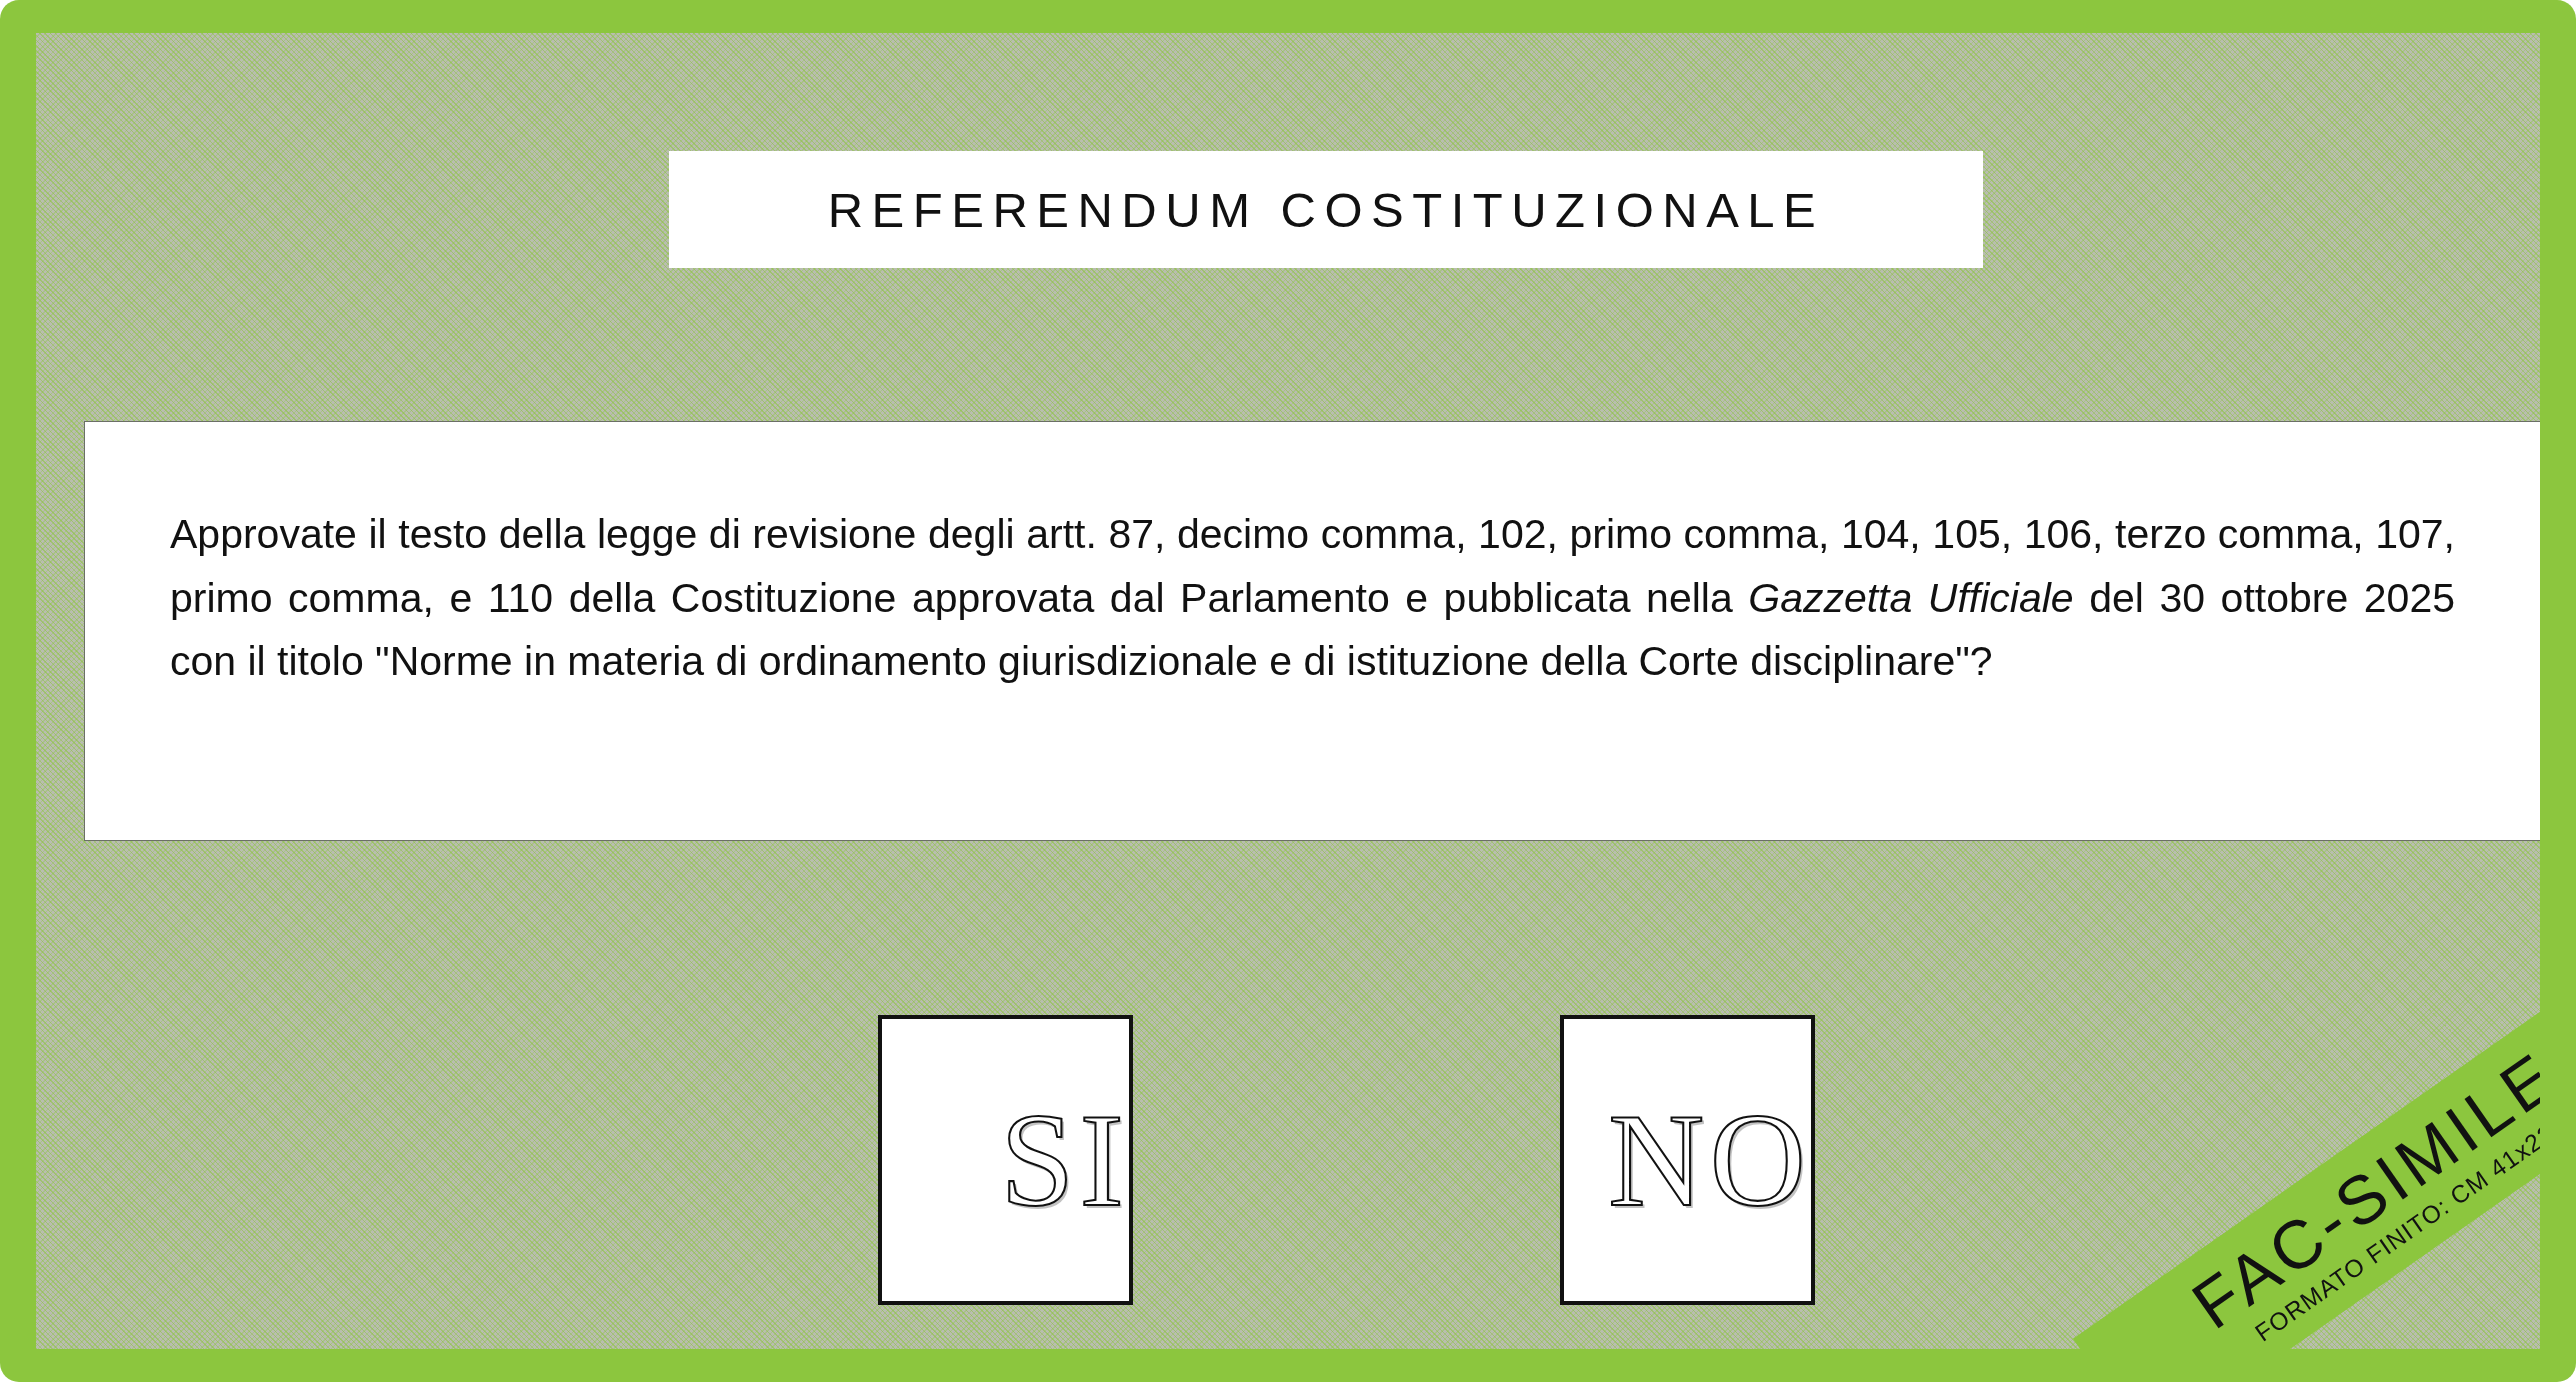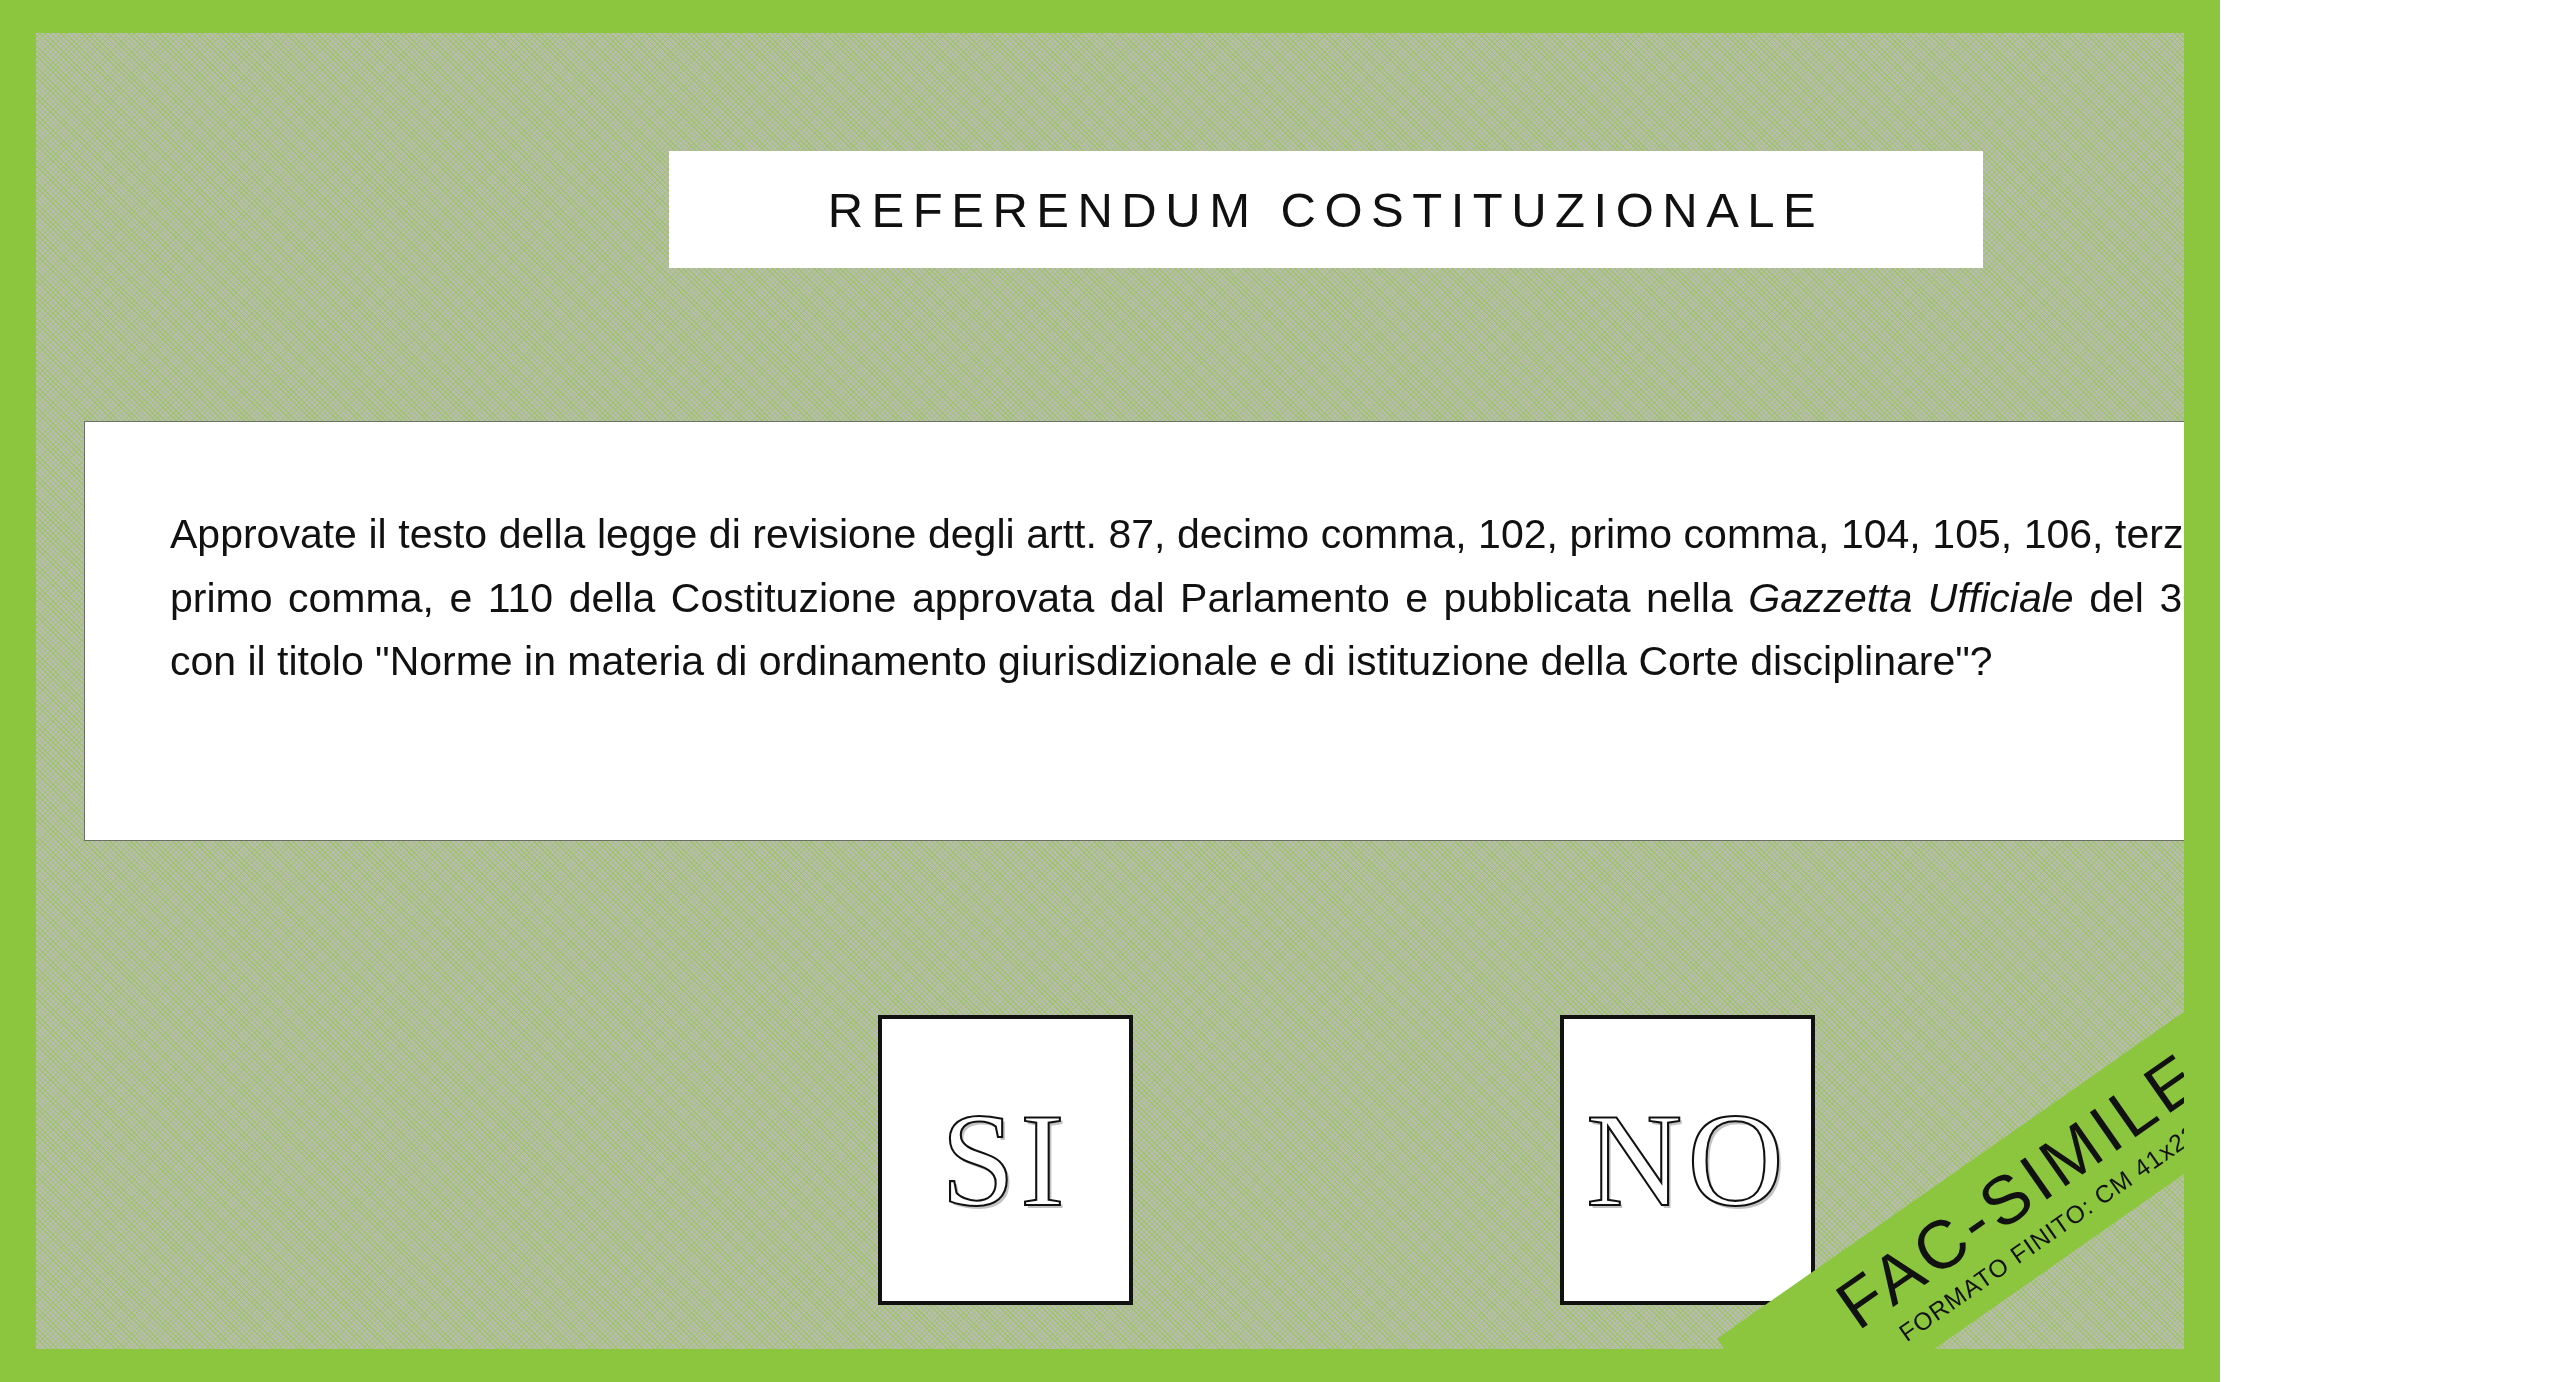--- a/index.html
+++ b/index.html
@@ -6,25 +6,26 @@
     margin: 0;
     padding: 0;
     background: #ffffff;
   }
   body {
     font-family: "Liberation Sans", sans-serif;
   }
 
   .ballot {
     position: relative;
-    width: 2220px;
+    width: 2576px;
     height: 1382px;
     box-sizing: border-box;
     background: #8cc63e;
     overflow: hidden;
+    border-radius: 19px;
   }
 
   
   .ballot-field {
     position: absolute;
     left: 36px;
     top: 33px;
     right: 36px;
     bottom: 33px;
     background-color: #b9bdb0;
@@ -83,21 +84,21 @@
   
   .vote-box {
     position: absolute;
     width: 255px;
     height: 290px;
     background: #ffffff;
     border: 4.8px solid #111111;
     box-sizing: border-box;
     display: flex;
     align-items: center;
-    justify-content: center;
+    justify-content: flex-end;
   }
   .vote-box.si { left: 842px; top: 982px; }
   .vote-box.no { left: 1524px; top: 982px; }
   .vote-label {
     font-family: "Liberation Serif", serif;
     font-size: 133px;
     line-height: 1;
     letter-spacing: 5.3px;
     color: #ffffff;
     -webkit-text-stroke: 2.1px #111111;

